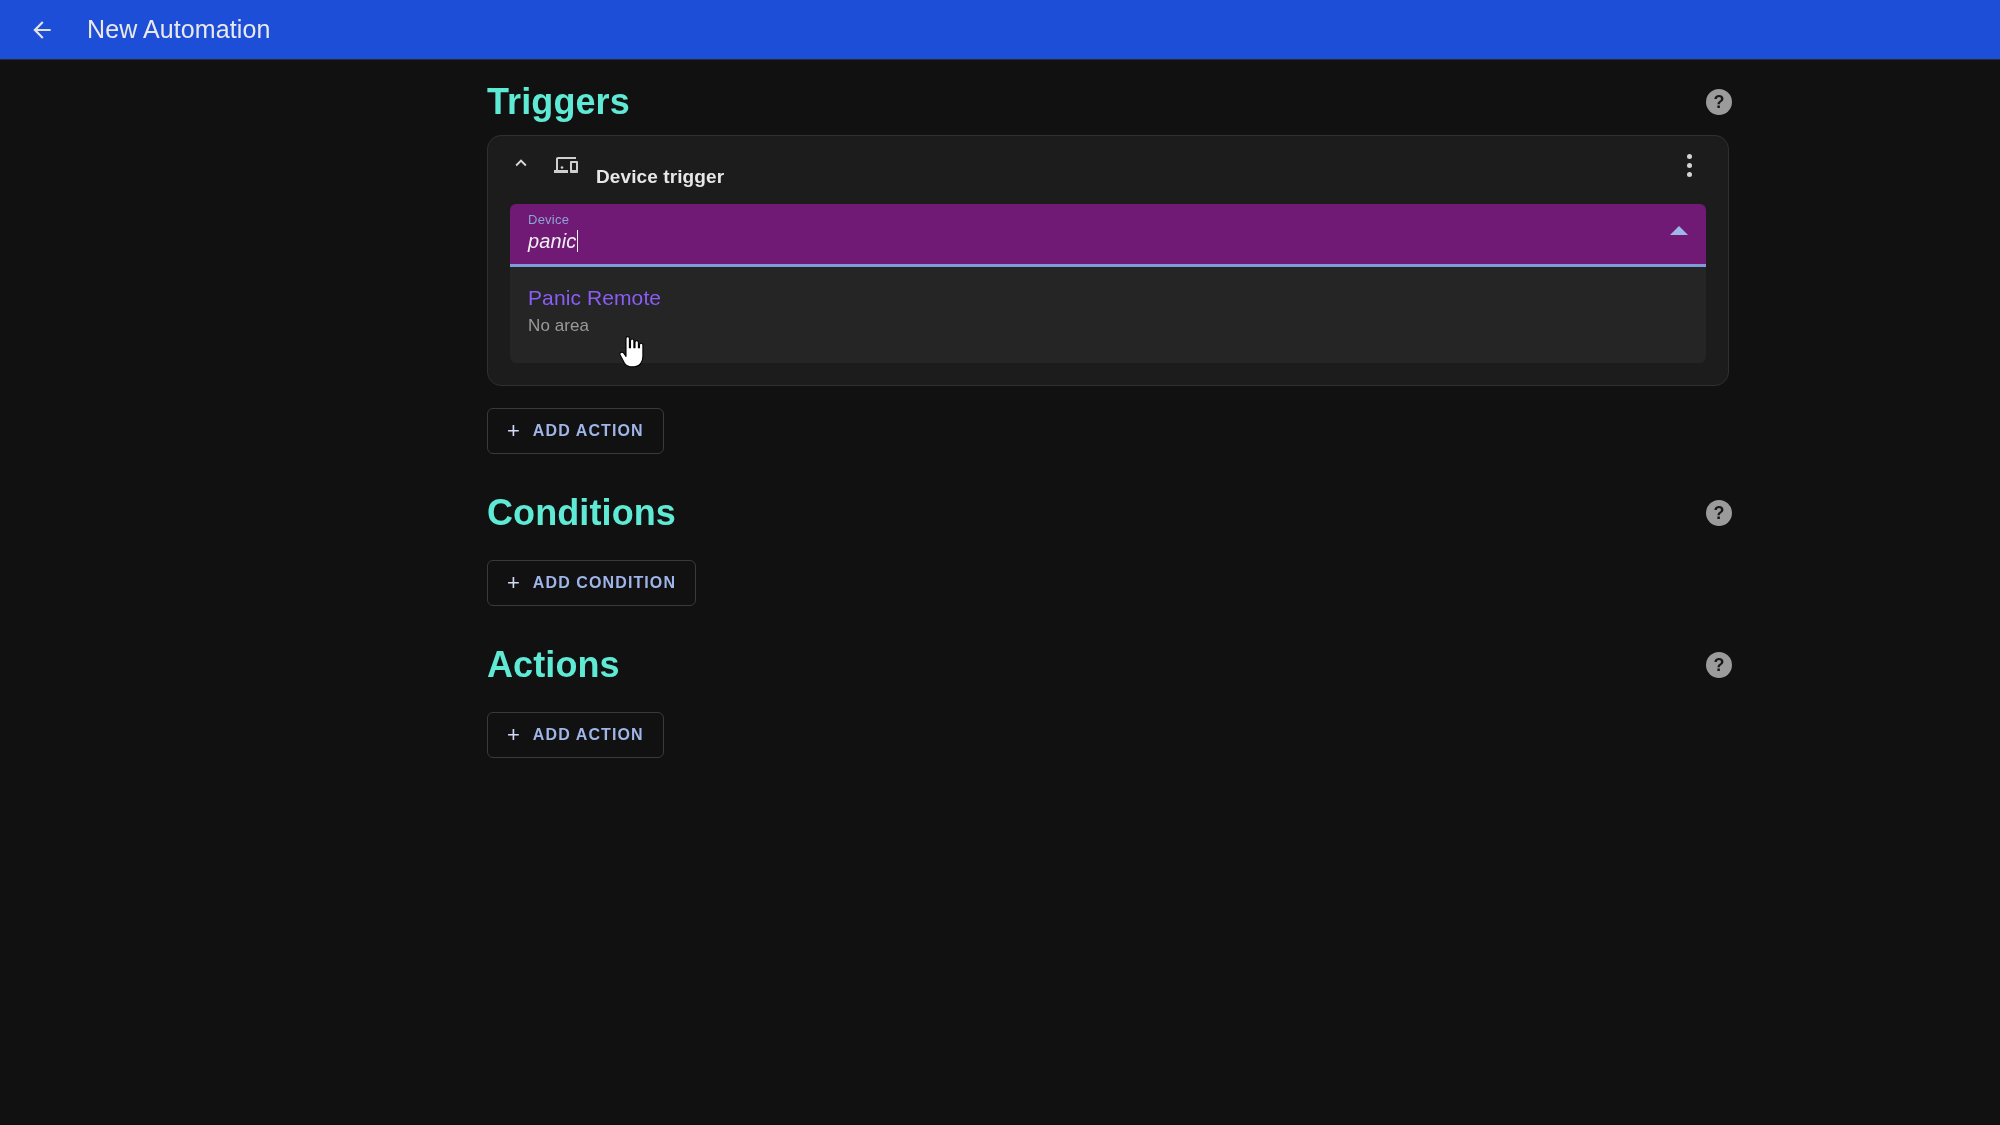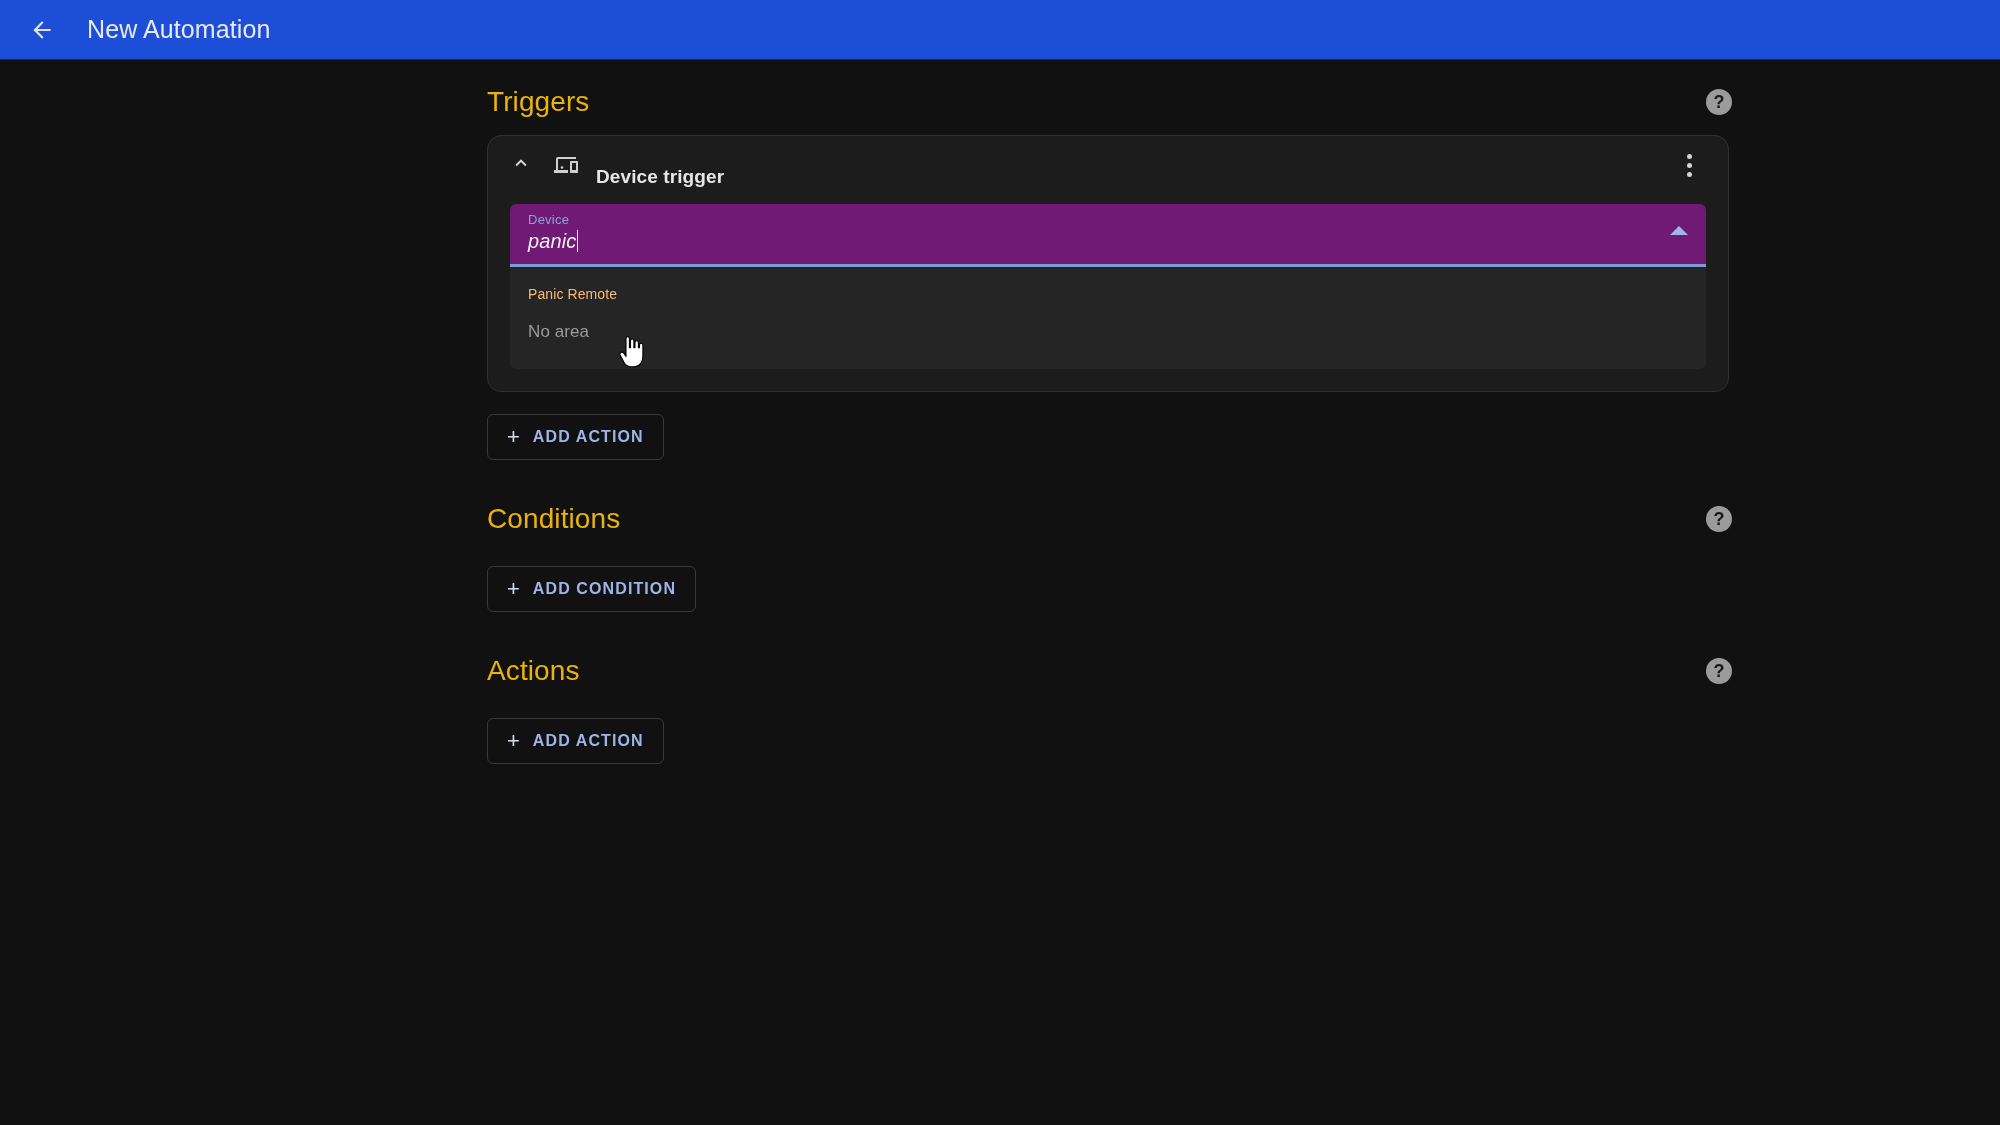--- a/index.html
+++ b/index.html
@@ -59,23 +59,23 @@
     width: 1248px;
   }
 
   .section-head {
     display: flex;
     align-items: center;
     justify-content: space-between;
     height: 50px;
   }
   .section-title {
-    font-size: 28px;
-    font-weight: 400;
-    color: #eab308;
+    font-size: 36px;
+    font-weight: 700;
+    color: #5eead4;
     letter-spacing: 0.1px;
   }
 
   .help-icon {
     width: 26px; height: 26px;
     border-radius: 50%;
     background: #9b9b9b;
     color: #181818;
     font-size: 18px;
     font-weight: 700;
@@ -197,26 +197,26 @@
     background: #252525;
     border-bottom-left-radius: 6px;
     border-bottom-right-radius: 6px;
     padding: 8px 0 14px 0;
   }
   .combo-item {
     padding: 11px 18px 13px 18px;
     cursor: pointer;
   }
   .combo-item-primary {
-    font-size: 14px;
-    color: #fdba74;
+    font-size: 21px;
+    color: #8b5cf6;
     letter-spacing: 0.1px;
   }
   .combo-item-secondary {
-    margin-top: 20px;
+    margin-top: 6px;
     font-size: 17px;
     color: #9a9a9a;
     letter-spacing: 0.1px;
   }
 
   
   .btn-row { margin-top: 22px; }
   .btn-outlined {
     display: inline-flex;
     align-items: center;

